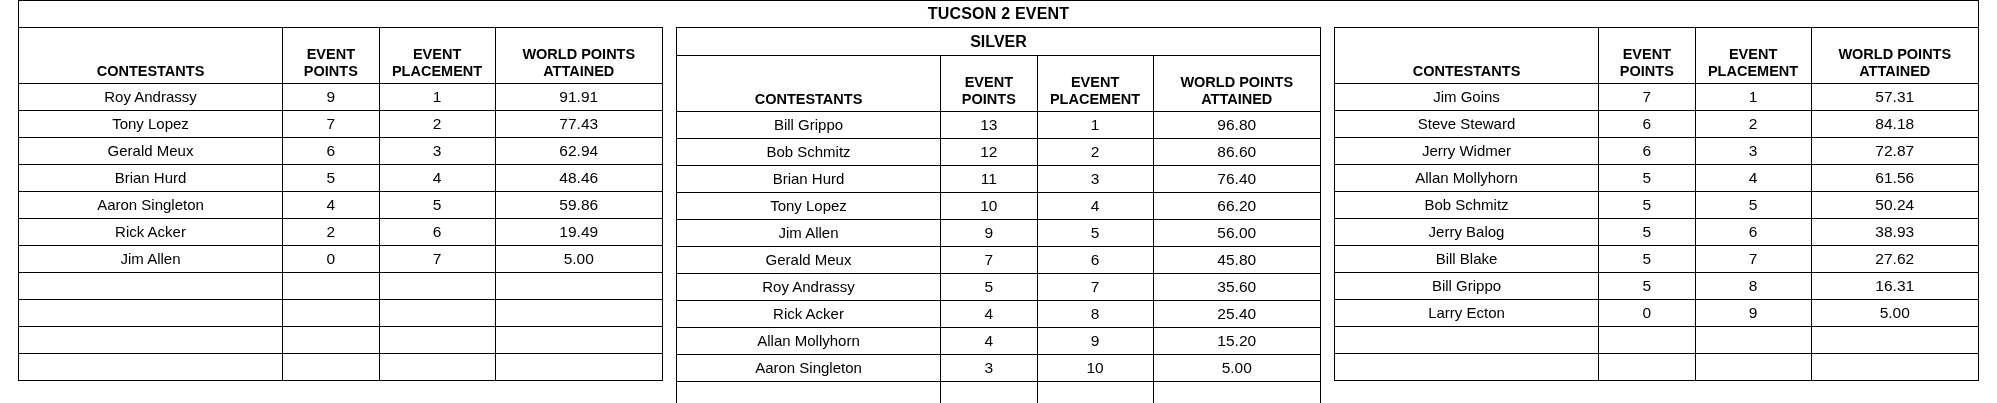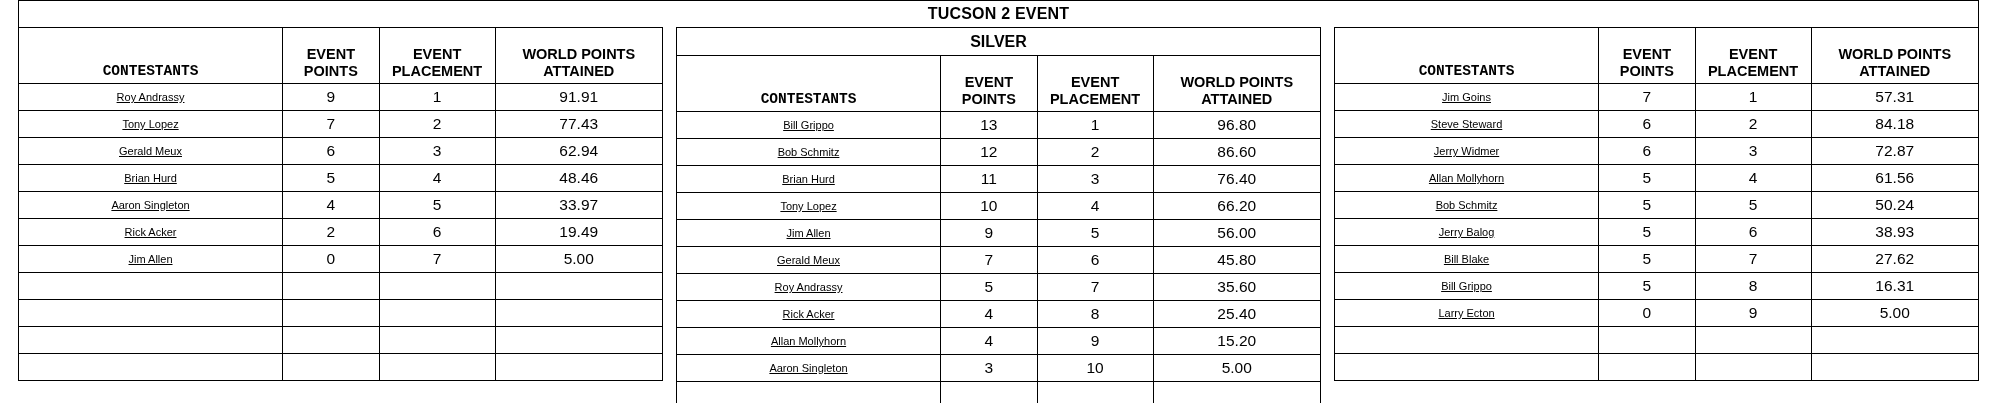--- a/index.html
+++ b/index.html
@@ -61,28 +61,26 @@
   th.colhead {
     font-weight: bold;
     font-size: 14.5px;
     height: 52px;
     line-height: 17px;
     vertical-align: bottom;
     padding-bottom: 3px;
   }
   th.colhead.contestants {
     vertical-align: bottom;
-    font-family: Liberation Mono, monospace;
   }
   th.colhead span.l {
     display: block;
   }
   td.name {
-    font-size: 11px;
-    text-decoration: underline;
+    font-size: 15px;
   }
   .c-name  { width: 41%; }
   .c-pts   { width: 15%; }
   .c-place { width: 18%; }
   .c-world { width: 26%; }
   .empty { height: 26px; }
 </style>
 </head>
 <body>
 
@@ -141,21 +139,21 @@
           <tr>
             <td class="name">Brian Hurd</td>
             <td>5</td>
             <td>4</td>
             <td>48.46</td>
           </tr>
           <tr>
             <td class="name">Aaron Singleton</td>
             <td>4</td>
             <td>5</td>
-            <td>33.97</td>
+            <td>59.86</td>
           </tr>
           <tr>
             <td class="name">Rick Acker</td>
             <td>2</td>
             <td>6</td>
             <td>19.49</td>
           </tr>
           <tr>
             <td class="name">Jim Allen</td>
             <td>0</td>

